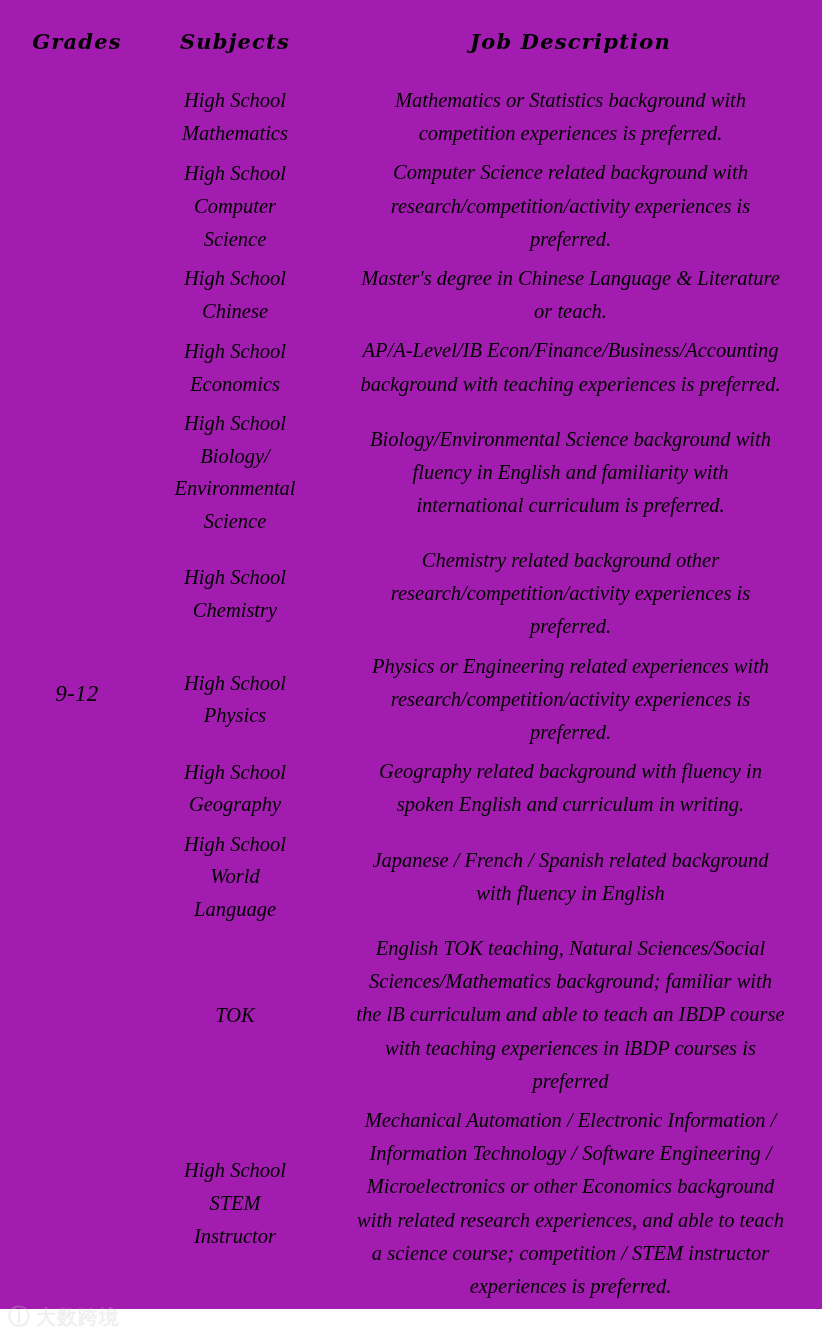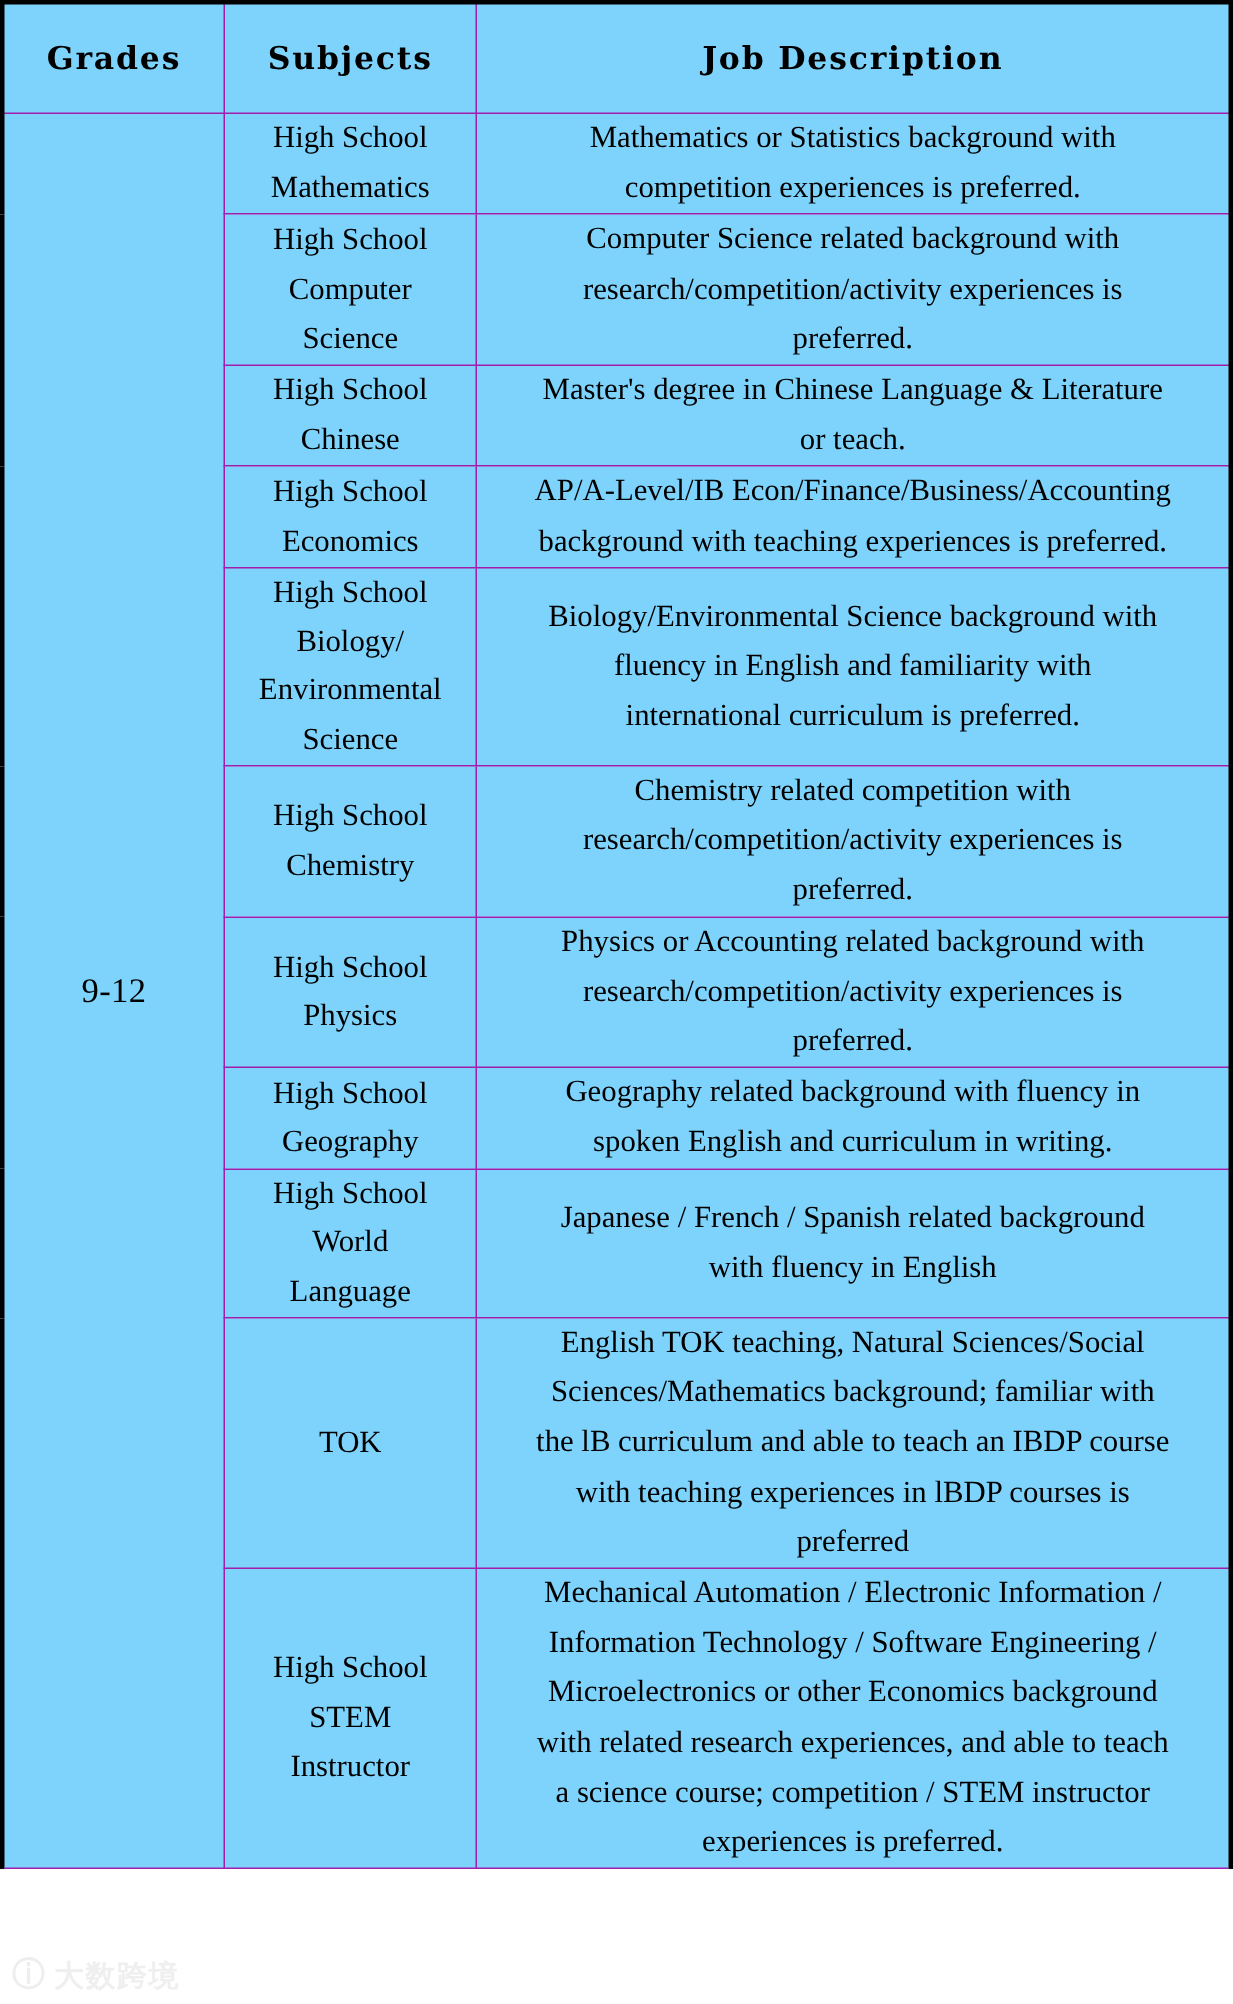--- a/index.html
+++ b/index.html
@@ -32,24 +32,25 @@
     border-right: 3px solid #000;
     border-top: 3px solid #000;
   }
 
   table.job-table col.c-grades  { width: 148px; }
   table.job-table col.c-subject { width: 168px; }
   table.job-table col.c-desc    { width: 503px; }
 
   table.job-table th,
   table.job-table td {
-    border: 1px solid #a21caf;
+    border: 6px solid #a21caf;
     padding: 0;
     vertical-align: middle;
-    background: #7dd3fc;
+    background: #a21caf;
+    font-style: italic;
   }
 
   
   thead th {
     border-bottom: 3px solid #000;
     height: 72px;
     text-align: center;
     font-family: "DejaVu Serif", "Liberation Serif", serif;
     font-weight: bold;
     font-size: 21px;
@@ -192,32 +193,32 @@
             <span class="dline">fluency in English and familiarity with</span>
             <span class="dline">international curriculum is preferred.</span>
           </td>
         </tr>
         <tr>
           <td class="subject-cell">
             <span class="sline">High School</span>
             <span class="sline">Chemistry</span>
           </td>
           <td class="desc-cell">
-            <span class="dline">Chemistry related competition with</span>
+            <span class="dline">Chemistry related background other</span>
             <span class="dline">research/competition/activity experiences is</span>
             <span class="dline">preferred.</span>
           </td>
         </tr>
         <tr>
           <td class="subject-cell">
             <span class="sline">High School</span>
             <span class="sline">Physics</span>
           </td>
           <td class="desc-cell">
-            <span class="dline">Physics or Accounting related background with</span>
+            <span class="dline">Physics or Engineering related experiences with</span>
             <span class="dline">research/competition/activity experiences is</span>
             <span class="dline">preferred.</span>
           </td>
         </tr>
         <tr>
           <td class="subject-cell">
             <span class="sline">High School</span>
             <span class="sline">Geography</span>
           </td>
           <td class="desc-cell">

